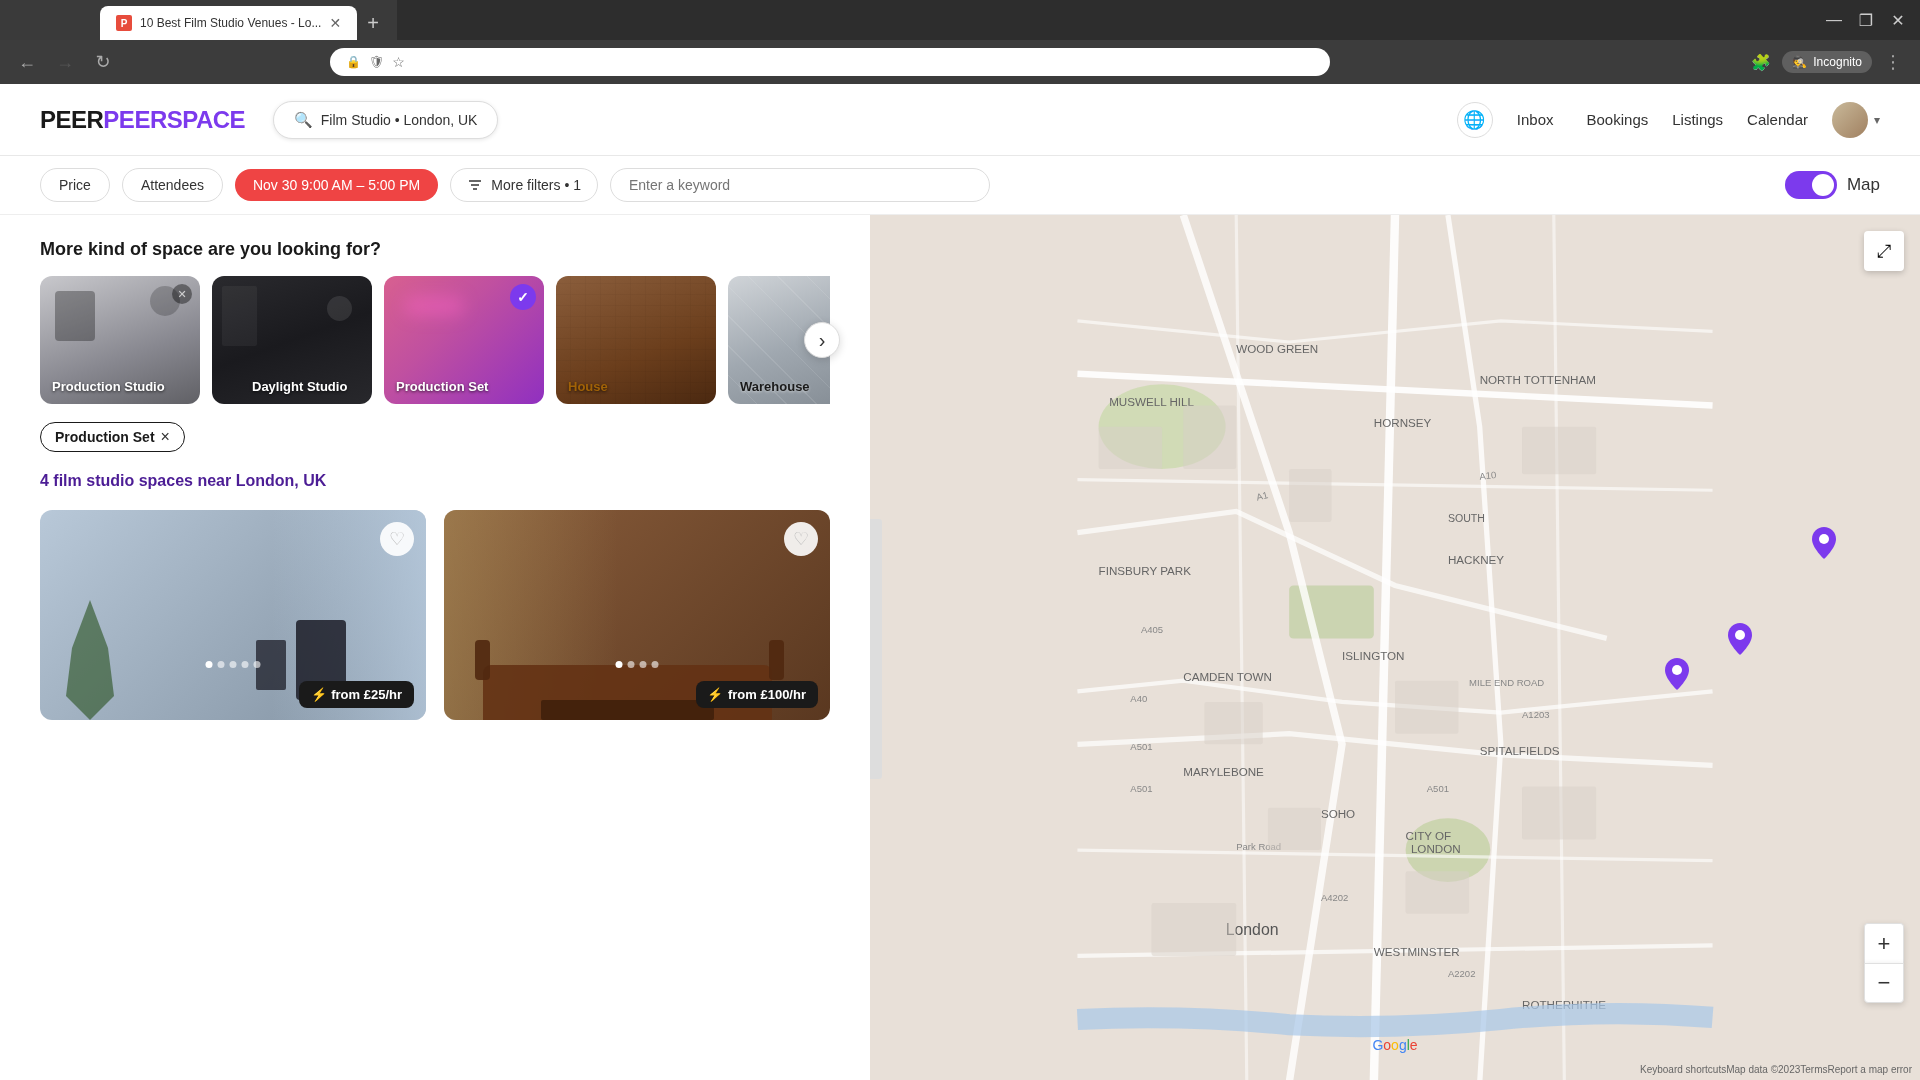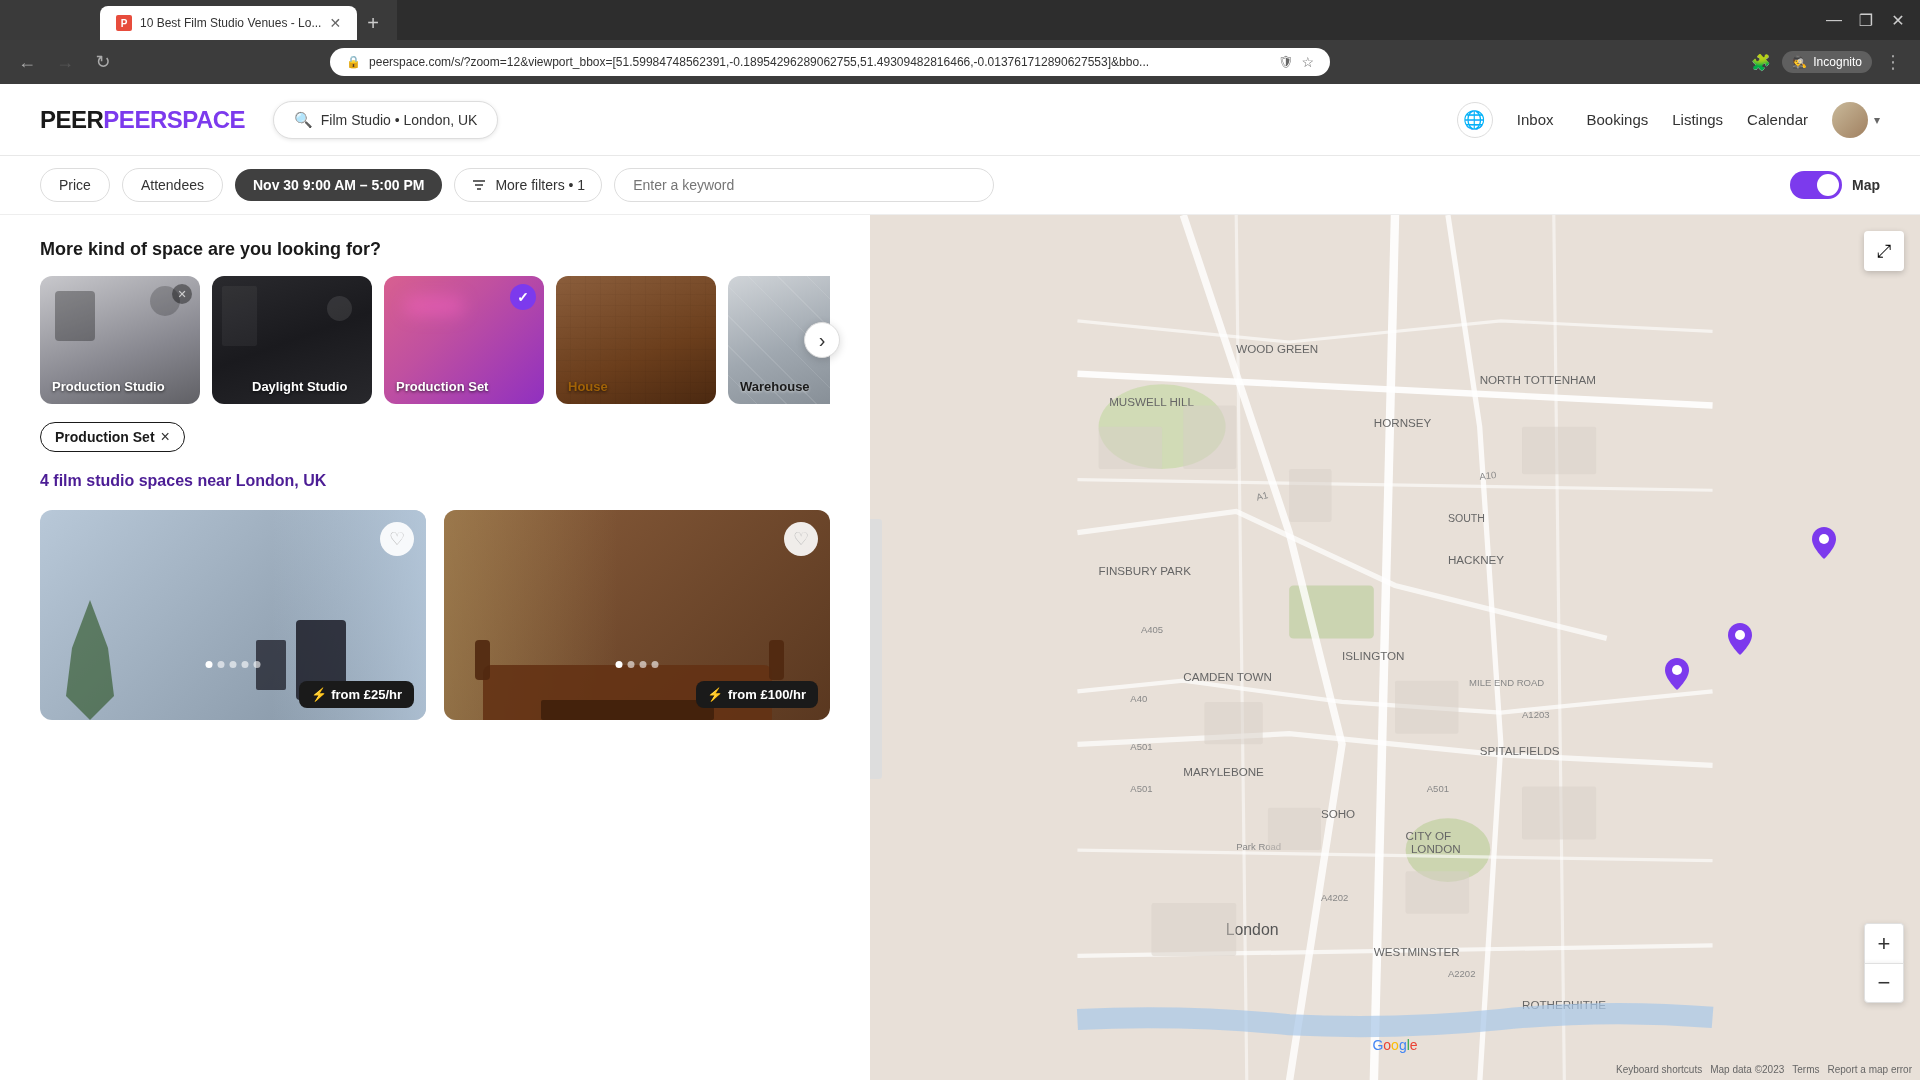--- a/index.html
+++ b/index.html
@@ -50,21 +50,20 @@
     <span>←</span>
   </button>
   <button style="width:30px; height:30px; border-radius:50%; background:transparent; border:none; color:#555; font-size:18px; cursor:pointer; display:flex; align-items:center; justify-content:center;">
     <span>→</span>
   </button>
   <button style="width:30px; height:30px; border-radius:50%; background:transparent; border:none; color:#aaa; font-size:18px; cursor:pointer; display:flex; align-items:center; justify-content:center;">
     <span>↻</span>
   </button>
   <div style="flex:1; background:#fff; border-radius:20px; padding:6px 16px; font-size:12px; color:#444; display:flex; align-items:center; gap:8px; max-width:1000px; margin:0 auto;">
     <span style="font-size:12px;">🔒</span>
-    <span style="flex:1; overflow:hidden; text-overflow:ellipsis; white-space:nowrap; font-size:12px; color:#333;">peerspace.com/s/?zoom=12&amp;viewport_bbox=[51.59984748562391,-0.18954296289062755,51.49309482816466,-0.013761712890627553]&amp;bbo...</span>
     <span style="color:#666; font-size:12px;">🛡</span>
     <span style="color:#666; font-size:14px; cursor:pointer;">☆</span>
   </div>
   <div style="display:flex; align-items:center; gap:6px; margin-left:auto;">
     <button style="width:30px; height:30px; background:transparent; border:none; color:#aaa; font-size:16px; cursor:pointer; display:flex; align-items:center; justify-content:center;">🧩</button>
     <div style="background:#5f5f5f; border-radius:16px; padding:4px 10px; color:#fff; font-size:12px; display:flex; align-items:center; gap:6px;">
       <span>🕵</span>
       <span>Incognito</span>
     </div>
     <button style="width:30px; height:30px; background:transparent; border:none; color:#aaa; font-size:18px; cursor:pointer; display:flex; align-items:center; justify-content:center;">⋮</button>
@@ -94,37 +93,37 @@
   </div>
 </div>
 
 <div style="display:flex; align-items:center; padding:12px 40px; gap:12px; background:#fff; border-bottom:1px solid #eee;">
   <button style="border:1px solid #ddd; border-radius:30px; padding:8px 18px; font-size:14px; font-weight:500; background:#fff; cursor:pointer; color:#333;">
     <span>Price</span>
   </button>
   <button style="border:1px solid #ddd; border-radius:30px; padding:8px 18px; font-size:14px; font-weight:500; background:#fff; cursor:pointer; color:#333;">
     <span>Attendees</span>
   </button>
-  <button style="background:#404040; color:#fff; border:none; border-radius:30px; padding:8px 18px; font-size:14px; font-weight:700; cursor:pointer;">
+  <button style="background:#ef4444; color:#fff; border:none; border-radius:30px; padding:8px 18px; font-size:14px; font-weight:400; cursor:pointer;">
     <span>Nov 30 9:00 AM – 5:00 PM</span>
   </button>
   <button style="border:1px solid #ddd; border-radius:30px; padding:8px 16px; font-size:14px; font-weight:500; background:#fff; cursor:pointer; display:flex; align-items:center; gap:8px; color:#333;">
     <svg width="16" height="16" viewBox="0 0 16 16" fill="none">
       <line x1="2" y1="4" x2="14" y2="4" stroke="#333" stroke-width="1.5"></line>
       <line x1="4" y1="8" x2="12" y2="8" stroke="#333" stroke-width="1.5"></line>
       <line x1="6" y1="12" x2="10" y2="12" stroke="#333" stroke-width="1.5"></line>
     </svg>
     <span>More filters • 1</span>
   </button>
   <input type="text" style="flex: 1 1 0%; max-width: 380px; border: 1px solid rgb(221, 221, 221); border-radius: 30px; padding: 8px 18px; font-size: 14px; color: rgb(153, 153, 153); outline: none; background: rgb(255, 255, 255);" placeholder="Enter a keyword">
   <div style="display:flex; align-items:center; gap:10px; margin-left:auto;">
     <div style="width:52px; height:28px; background:#7c3aed; border-radius:14px; display:flex; align-items:center; padding:3px; cursor:pointer;">
       <div style="width:22px; height:22px; background:#fff; border-radius:50%; margin-left:auto;"></div>
     </div>
-    <span style="font-size:14px; font-weight:700; color:#333;">Map</span>
+    <span style="font-size:17px; font-weight:400; color:#333;">Map</span>
   </div>
 </div>
 
 <div class="main-container">
 
   <div class="listings-panel">
 
     <h2 style="font-size:18px; font-weight:700; color:#1a1a1a; margin-bottom:16px;">More kind of space are you looking for?</h2>
 
     <div style="position:relative; margin-bottom:18px;">
@@ -358,21 +357,21 @@
 
     <div style="position:absolute; right:16px; bottom:80px;">
       <button style="width:40px; height:40px; background:#fff; border:1px solid #e0e0e0; border-bottom:none; border-radius:4px 4px 0 0; display:flex; align-items:center; justify-content:center; cursor:pointer; font-size:22px; font-weight:300; color:#333; box-shadow:0 2px 6px rgba(0,0,0,0.15);">
         <span>+</span>
       </button>
       <button style="width:40px; height:40px; background:#fff; border:1px solid #e0e0e0; border-radius:0 0 4px 4px; display:flex; align-items:center; justify-content:center; cursor:pointer; font-size:22px; font-weight:300; color:#333; box-shadow:0 2px 6px rgba(0,0,0,0.15);">
         <span>−</span>
       </button>
     </div>
 
-    <div style="position:absolute; bottom:8px; right:8px; display:flex; align-items:center; gap:8px;">
+    <div style="position:absolute; bottom:8px; right:8px; display:flex; align-items:center; gap:0;">
       <span style="font-size:10px; color:#666;">Keyboard shortcuts</span>
       <span style="font-size:10px; color:#666;">Map data ©2023</span>
       <span style="font-size:10px; color:#666;">Terms</span>
       <span style="font-size:10px; color:#666;">Report a map error</span>
     </div>
 
     <div style="position:absolute; bottom:30px; left:50%; transform:translateX(-50%);">
       <span style="font-size:14px; font-weight:500; color:#555;">
         <span style="color:#4285F4;">G</span><span style="color:#EA4335;">o</span><span style="color:#FBBC05;">o</span><span style="color:#4285F4;">g</span><span style="color:#34A853;">l</span><span style="color:#EA4335;">e</span>
       </span>

